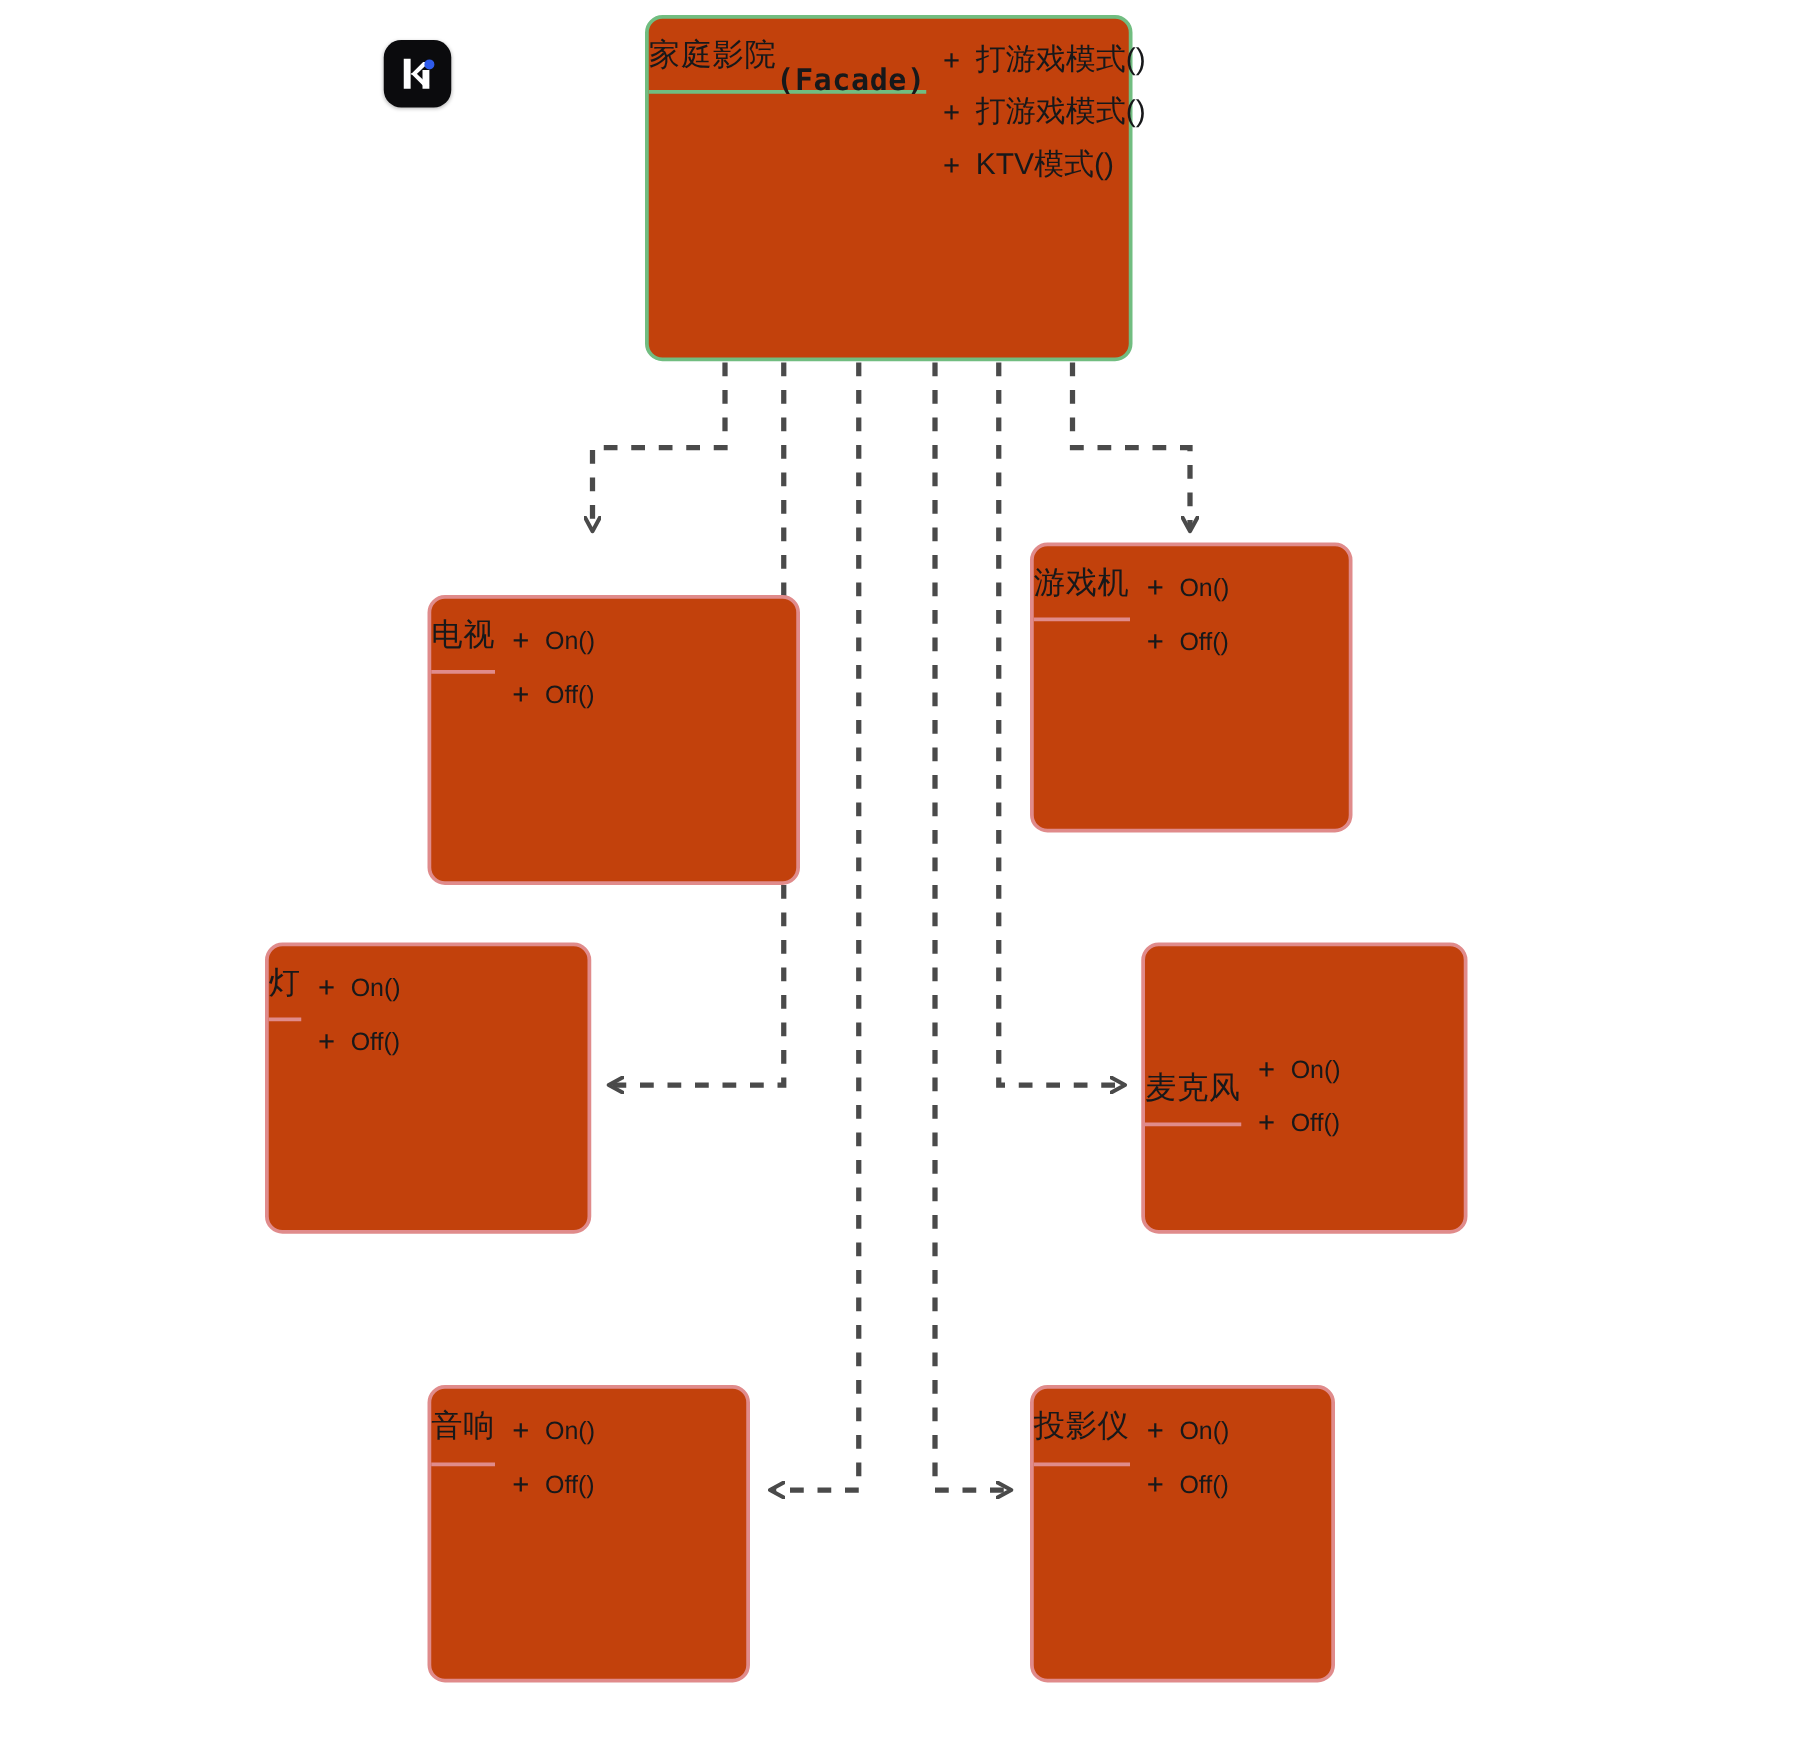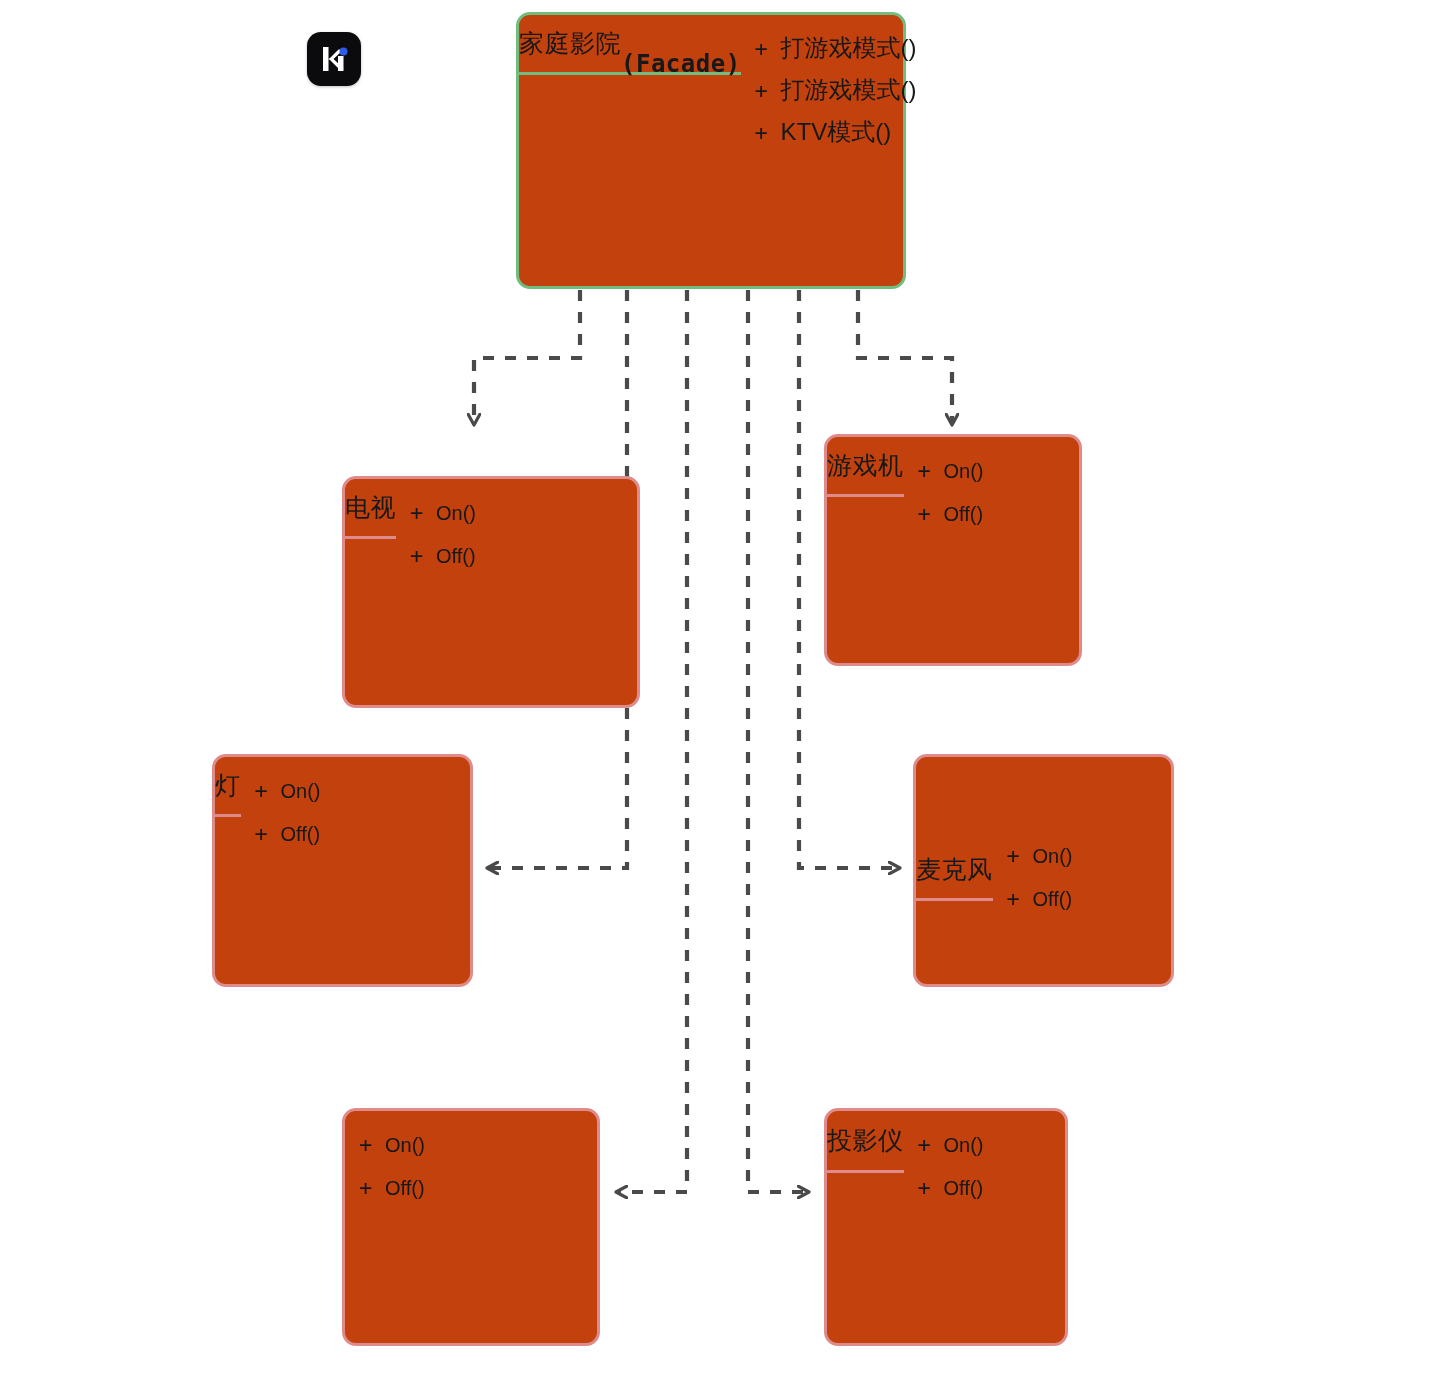--- a/index.html
+++ b/index.html
@@ -217,20 +217,21 @@
       <div class="uml-method">
         <span class="vis">+</span><span class="sig">On()</span>
       </div>
       <div class="uml-method">
         <span class="vis">+</span><span class="sig">Off()</span>
       </div>
     </div>
   </div>
 
   <div class="uml-class pink" style="left:342px; top:1108px; width:258px; height:238px;">
+    <div class="uml-name" style="height:62px;">音响</div>
     <div class="uml-attrs" style="height:73px;"></div>
     <div class="uml-methods">
       <div class="uml-method">
         <span class="vis">+</span><span class="sig">On()</span>
       </div>
       <div class="uml-method">
         <span class="vis">+</span><span class="sig">Off()</span>
       </div>
     </div>
   </div>

